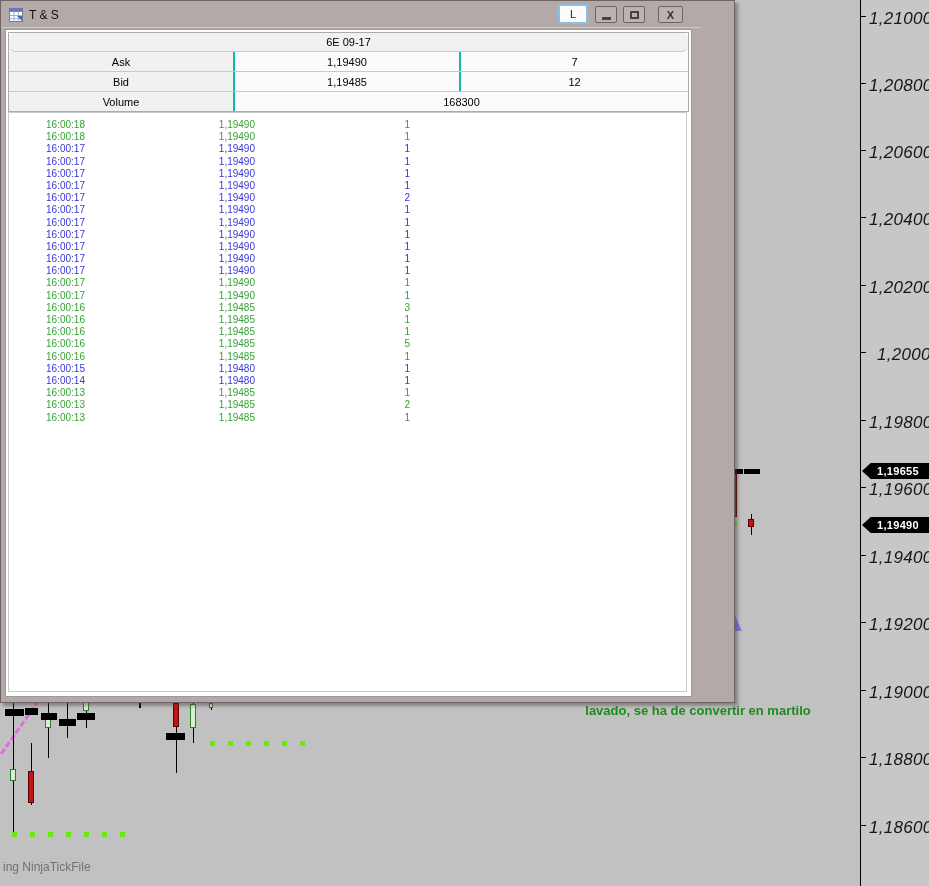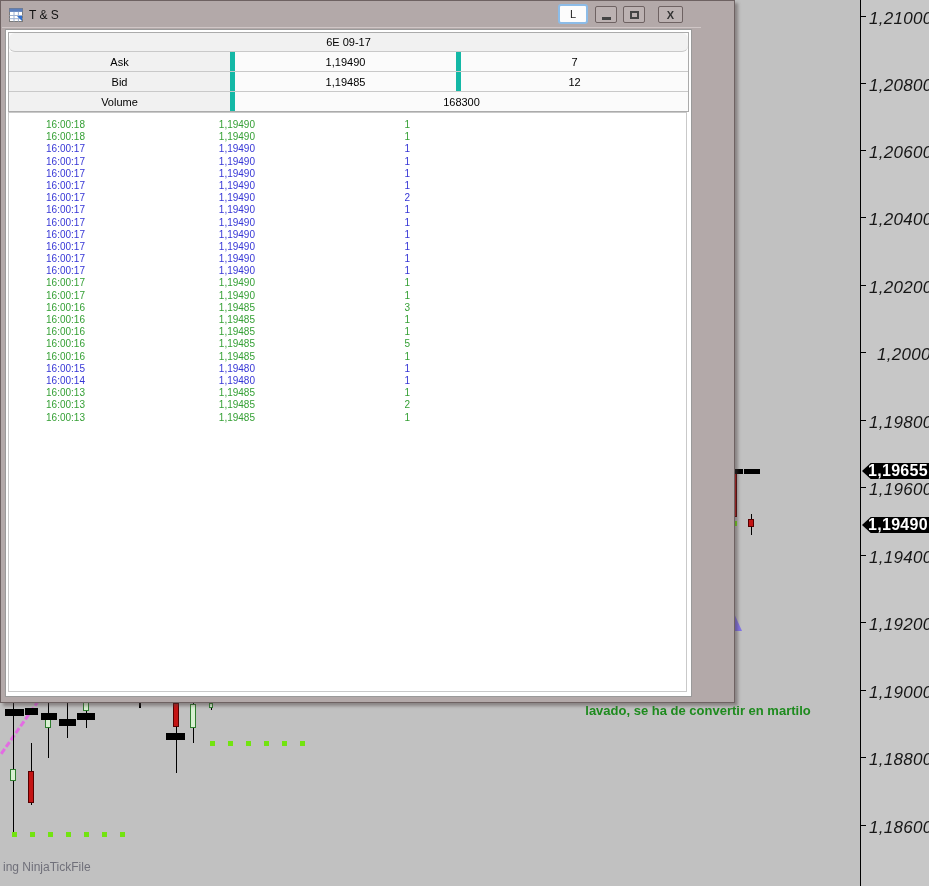--- a/index.html
+++ b/index.html
@@ -5,21 +5,21 @@
   html,body{margin:0;padding:0;}
   body{font-family:"Liberation Sans",sans-serif;}
   #screen{position:relative;width:929px;height:886px;background:#C1C1C1;overflow:hidden;}
 
   
   #axis-bg{position:absolute;left:861px;top:0;width:68px;height:886px;background:#C7C7C7;}
   #axis-line{position:absolute;left:860px;top:0;width:1px;height:886px;background:#000;}
   .tickmark{position:absolute;left:861px;width:5px;height:1px;background:#000;}
   .ticklabel{position:absolute;left:869px;font-size:17px;color:#161616;letter-spacing:.3px;white-space:nowrap;font-style:italic;}
   .pricetag{position:absolute;left:862px;width:67px;height:16px;background:#000;color:#fff;
-    font-size:16px;font-weight:bold;display:flex;align-items:center;justify-content:center;
+    font-size:11px;font-weight:bold;display:flex;align-items:center;justify-content:center;
     padding-left:5px;box-sizing:border-box;letter-spacing:.3px;
     clip-path:polygon(0 50%,13% 0,100% 0,100% 100%,13% 100%);}
 
   
   .wick{position:absolute;width:1px;background:#000;}
   .cbody{position:absolute;box-sizing:border-box;}
   .cbody.up{background:#D8F0D2;border:1px solid #2E7D2E;}
   .cbody.down{background:#C41414;border:1px solid #550000;}
   .dash{position:absolute;background:#000;}
   .dot{position:absolute;width:5px;height:5px;background:#72E410;}
@@ -50,21 +50,21 @@
   #btn-max .g{width:9px;height:8px;border:2px solid #444;box-sizing:border-box;}
 
   #win-content{position:absolute;left:4px;top:28px;width:687px;height:668px;background:#FFF;
     border:1px solid #9A9A9A;box-sizing:border-box;}
 
   
   #quote-table{position:absolute;left:2px;top:2px;width:679px;border:1px solid #ABABAB;
     font-size:11px;color:#000;background:#FBFBFB;}
   .qrow{display:flex;border-bottom:1px solid #C9C9C9;}
   .qrow:last-child{border-bottom:none;}
-  .qcell{box-sizing:border-box;border-right:5px solid #14b8a6;display:flex;align-items:center;justify-content:center;}
+  .qcell{box-sizing:border-box;border-right:2px solid #14b8a6;display:flex;align-items:center;justify-content:center;}
   .qcell:last-child{border-right:none;}
   .qc1{width:226px;background:#F1F1F1;}
   .qc2{width:226px;}
   .qc3{flex:1;}
   .qhead{height:18px;background:#F1F1F1;border-radius:6px;}
   .qr{height:19px;}
   .qspan{flex:1;}
 
   
   #ts-list{position:absolute;left:2px;top:82px;width:679px;height:580px;background:#FFF;

